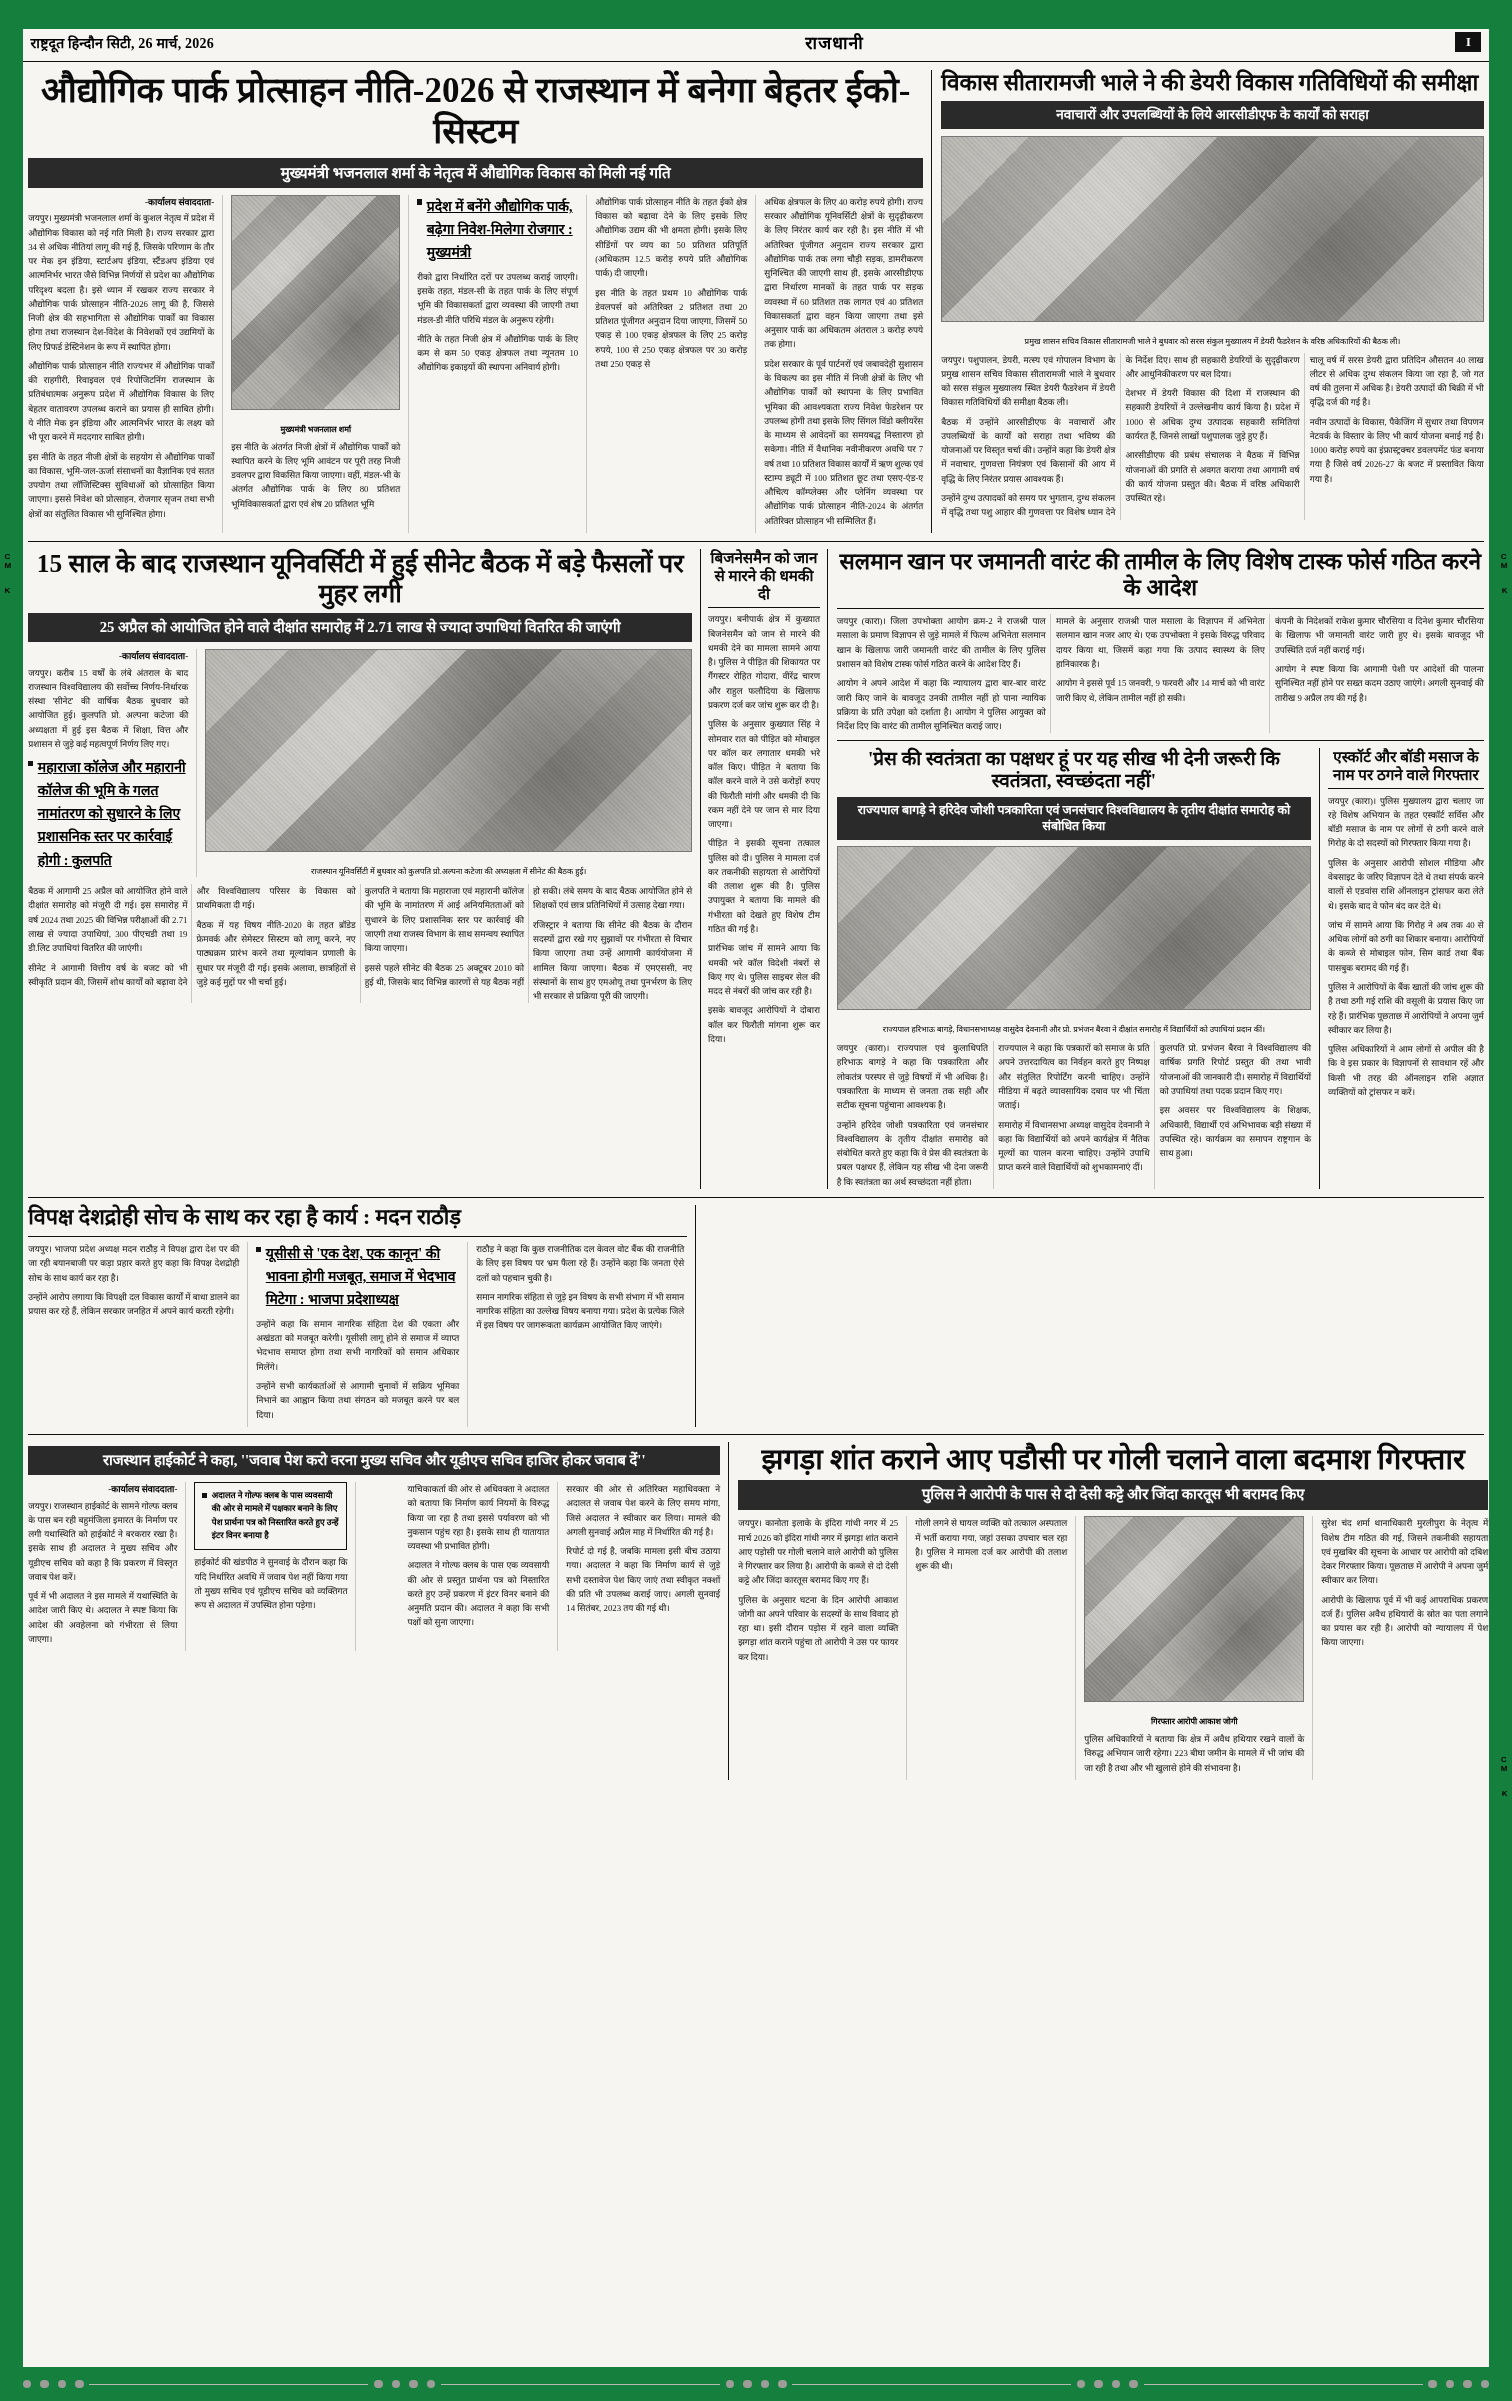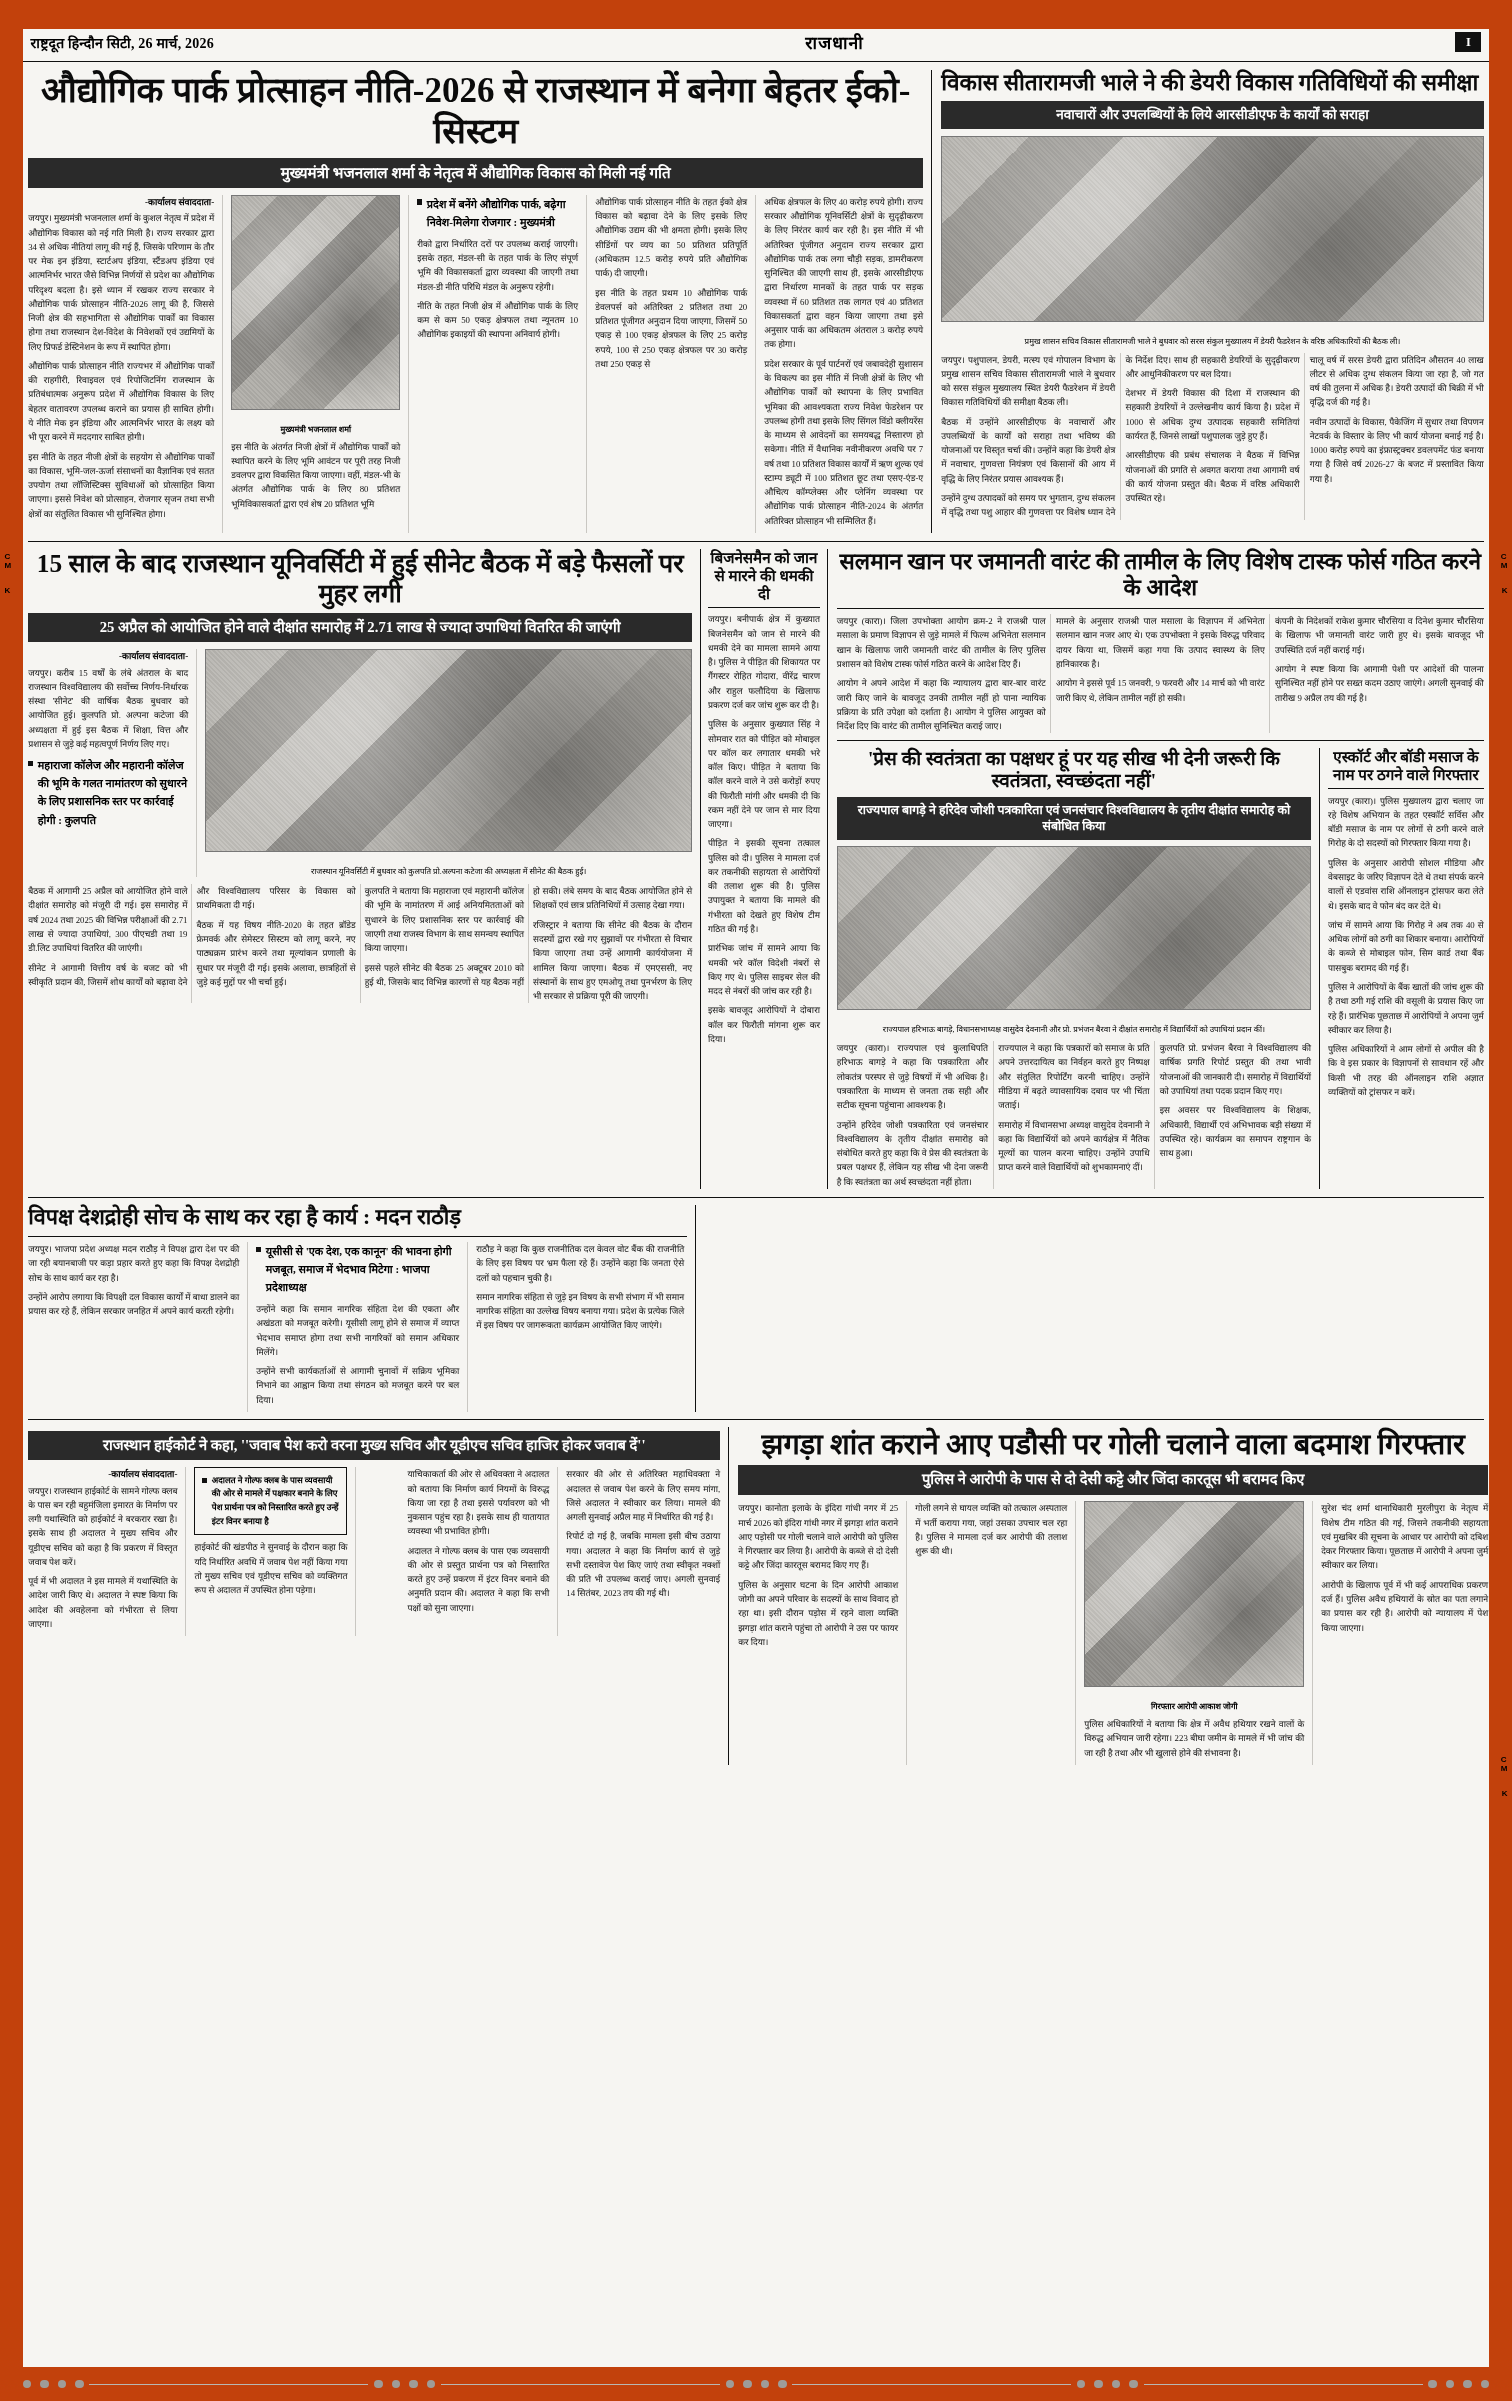--- a/index.html
+++ b/index.html
@@ -1,21 +1,21 @@
 <!DOCTYPE html>
 <html style="font-size:9px"><head>
 <meta charset="utf-8">
 <style>
   * { box-sizing: border-box; }
   html, body { margin:0; padding:0; background:#8a8a8a; }
   body { font-family: "Liberation Serif", serif; }
 
   .page {
     width: 1512px; height: 2401px;
-    background: #c2410c;
+    background: #15803d;
     position: relative;
     margin: 0 auto;
     padding: 0;
   }
   .sheet {
     position:absolute; left:22.6px; top:29px; right:22.6px; bottom:34px;
     background: #f6f5f2;
   }
 
   
@@ -67,21 +67,21 @@
     background:
       radial-gradient(circle at 30% 35%, rgba(255,255,255,.25), transparent 45%),
       radial-gradient(circle at 72% 60%, rgba(0,0,0,.28), transparent 50%),
       repeating-linear-gradient(45deg, rgba(0,0,0,.05) 0 1.7px, rgba(255,255,255,.04) 1.7px 3.4px);
   }
   .caption { font-size:8px; line-height:1.4; text-align:center; padding-top:14px; }
 
   .boxnote {
     border:0.6px solid #111; padding:5.6px 6.8px; font-size:8.5px; line-height:1.6;
   }
-  .bulletbox { font-size:11px; line-height:1.65; }
+  .bulletbox { font-size:14px; line-height:1.65;text-decoration:underline; }
   .bulletbox .bi { display:flex; gap:4.5px; margin-bottom:4px; }
   .sq { width:5.1px;height:5.1px;background:#111;flex:0 0 5.1px;margin-top:4.5px; }
 
   
   .regmark { position:absolute; font-size:8px; font-weight:bold; line-height:1.1; font-family:"Liberation Sans", sans-serif; }
 
   .dots {
     position:absolute; left:22.6px; right:22.6px; bottom:10.2px; height:13.6px;
     display:flex; align-items:center; justify-content:space-between;
   }

